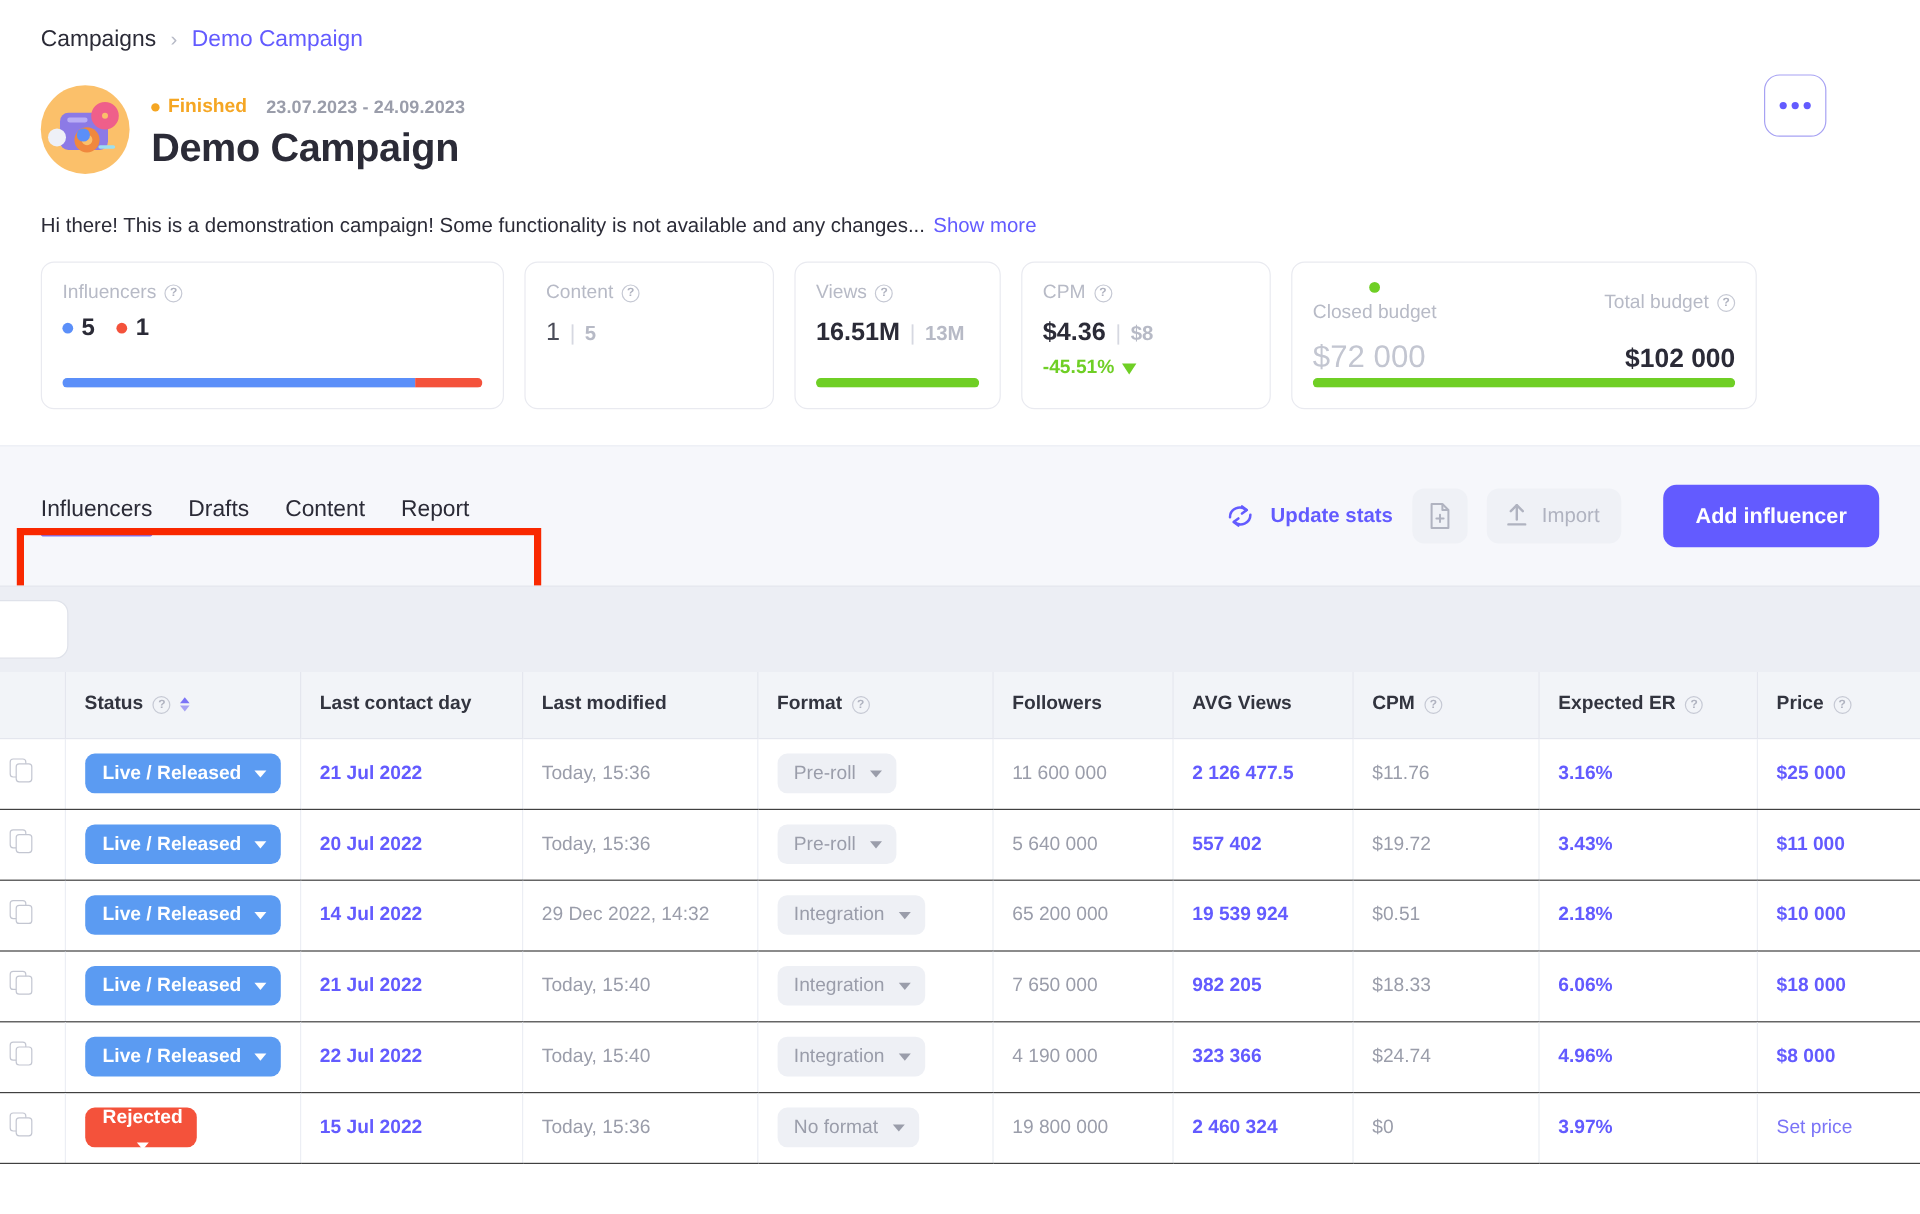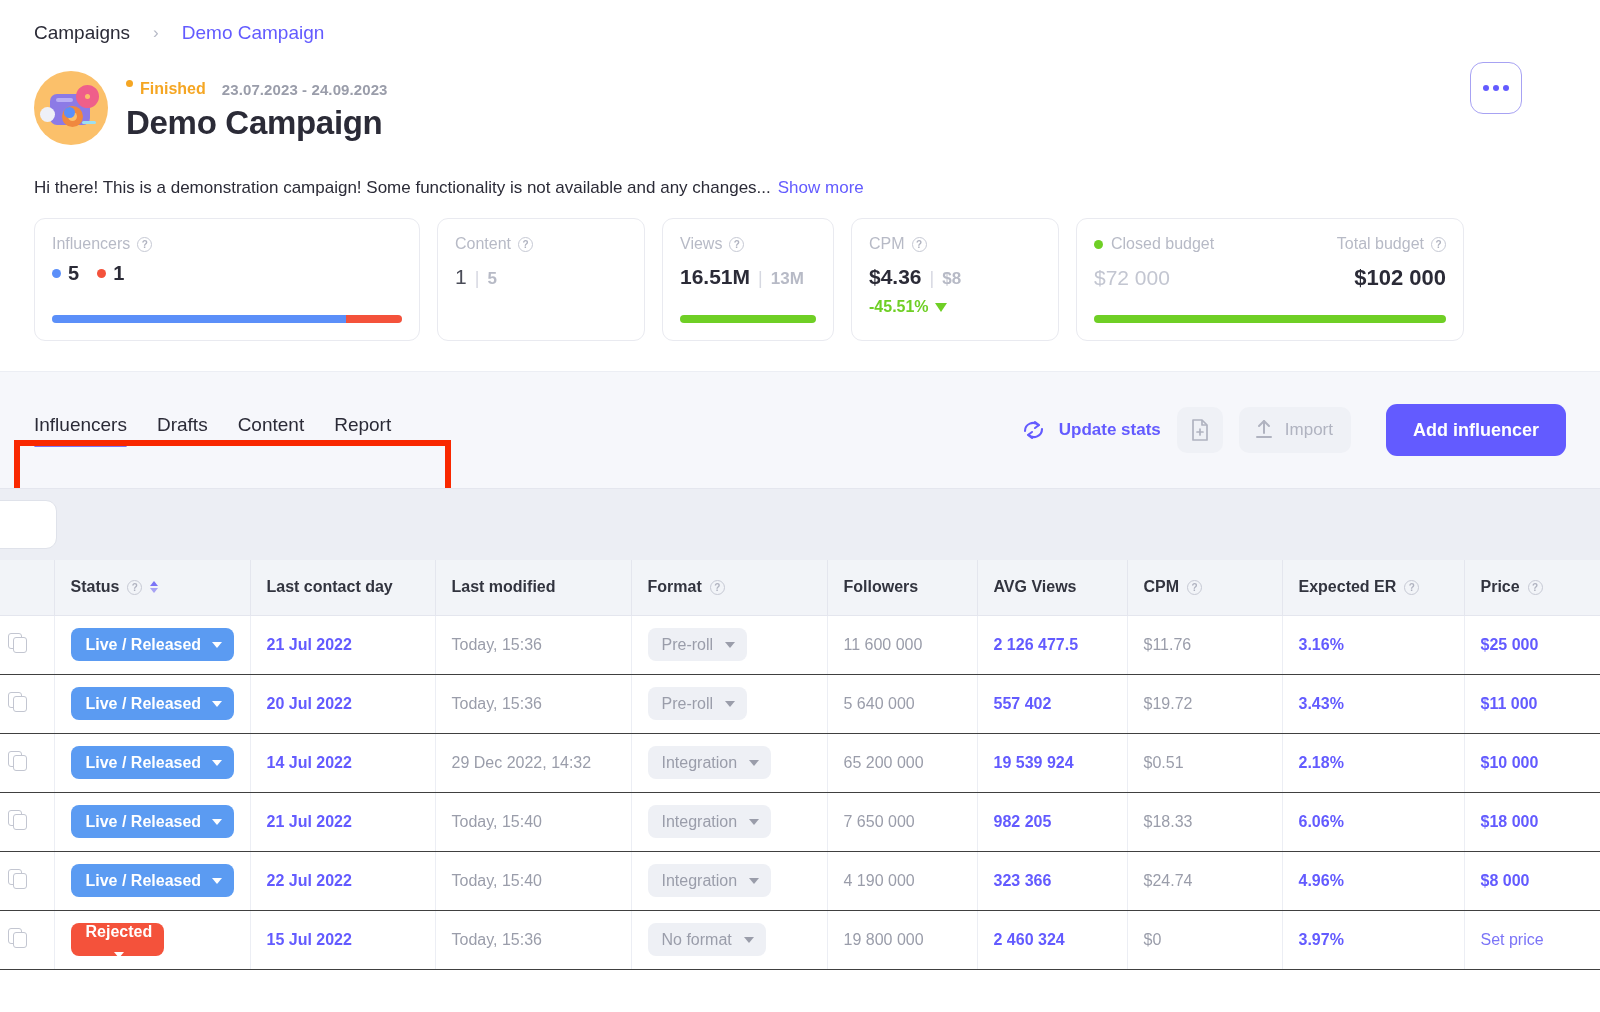--- a/index.html
+++ b/index.html
@@ -6,21 +6,21 @@
   html, body {
     width: 1600px; height: 1012px;
     background: #ffffff;
     font-family: "Liberation Sans", sans-serif;
     color: #2b2b37;
     overflow: hidden;
   }
 
   
   .breadcrumb {
-    display: flex; align-items: center; gap: 23px;
+    display: flex; align-items: center; gap: 12px;
     padding: 22px 0 0 34px;
     font-size: 19px;
   }
   .bc-sep { color: #b6b9c6; font-size: 17px; }
   .bc-current { color: #635bff; cursor: pointer; }
 
   
   .camp-head {
     display: flex; align-items: flex-start;
     padding: 27px 34px 0 34px;
@@ -70,21 +70,21 @@
     position: absolute; left: 6px; top: 36px;
     width: 15px; height: 15px; border-radius: 50%;
     background: #eef0f7;
   }
   .av-pin {
     position: absolute; left: 48px; top: 50px;
     width: 14px; height: 3px; border-radius: 2px; background: #9ddff0;
   }
 
   .camp-meta { display: flex; align-items: center; gap: 16px; margin-top: 9px; }
-  .status-pill { display: flex; gap: 7px; }
+  .status-pill { display: flex; align-items: center; gap: 7px; }
   .status-dot { width: 7px; height: 7px; border-radius: 50%; background: #f5a623; }
   .status-text { color: #f5a623; font-size: 16px; font-weight: 600; }
   .camp-dates { color: #9a9daa; font-size: 15px; font-weight: 600; letter-spacing: .1px; }
   .camp-title { font-size: 33px; font-weight: 700; color: #2b2b37; margin-top: 6px; letter-spacing: -.3px; }
 
   .more-btn {
     position: absolute; right: 78px; top: 18px;
     width: 52px; height: 52px; border-radius: 13px;
     border: 1.5px solid #a7a2f3; background: #fff;
     display: flex; align-items: center; justify-content: center; gap: 4px;
@@ -141,25 +141,25 @@
 
   .bar { position: absolute; left: 17px; right: 17px; bottom: 17px; height: 8px; border-radius: 5px; background: #eef0f5; overflow: hidden; display: flex; }
   .bar .seg-blue { background: #5b8ff9; height: 100%; }
   .bar .seg-red { background: #f4523b; height: 100%; }
   .bar .seg-green { background: #6fcf25; height: 100%; }
 
   .delta { margin-top: 9px; color: #6fcf25; font-size: 16px; font-weight: 700; display: flex; align-items: center; gap: 6px; }
   .tri-down { width: 0; height: 0; border-left: 6px solid transparent; border-right: 6px solid transparent; border-top: 9px solid #6fcf25; }
 
   .budget-row1 { display: flex; justify-content: space-between; align-items: center; }
-  .bud-left { display: flex; align-items: center; gap: 8px; color: #b7bac6; font-size: 16px; }
+  .bud-left { display: flex; align-items: center; gap: 8px; color: #b7bac6; font-size: 16px; flex-direction: column; }
   .dot-green { width: 9px; height: 9px; border-radius: 50%; background: #6fcf25; }
   .bud-right { display: flex; align-items: center; gap: 7px; color: #b7bac6; font-size: 16px; }
   .budget-row2 { display: flex; justify-content: space-between; align-items: baseline; margin-top: 12px; }
-  .bud-closed { color: #c3c6d1; font-size: 21px; font-weight: 500; }
+  .bud-closed { color: #c3c6d1; font-size: 26px; font-weight: 500; }
   .bud-total { color: #2b2b37; font-size: 22px; font-weight: 700; }
 
   
   .tabsec {
     margin-top: 30px;
     background: #f6f7fb;
     border-top: 1px solid #eceef4;
     height: 117px;
     position: relative;
     display: flex; align-items: center;

